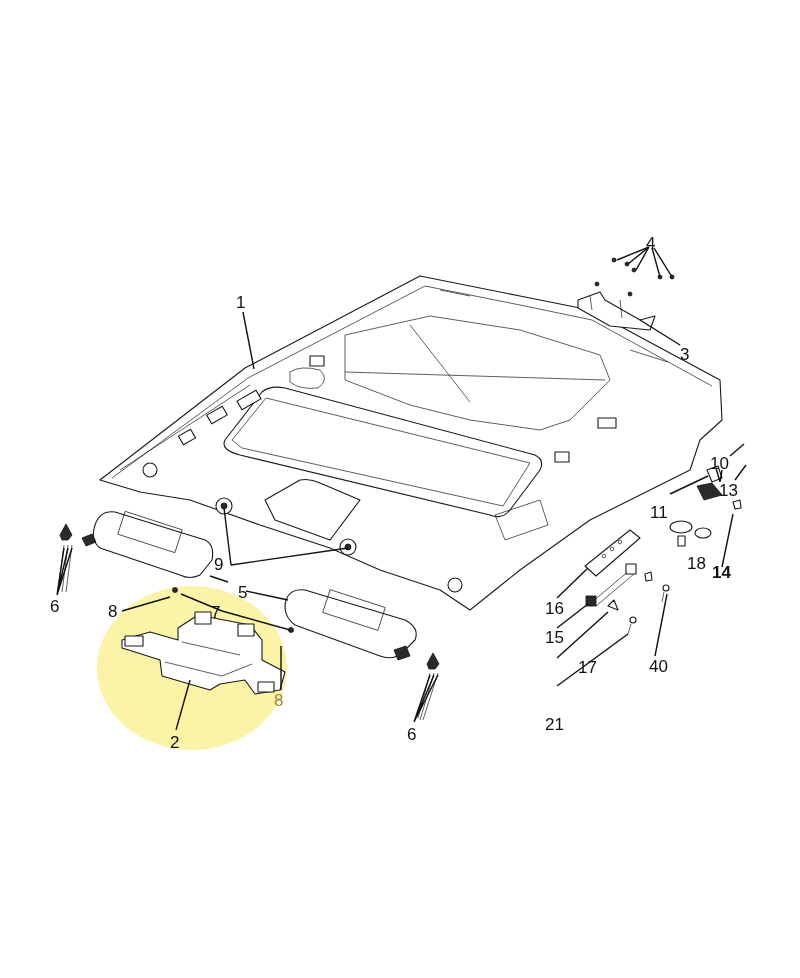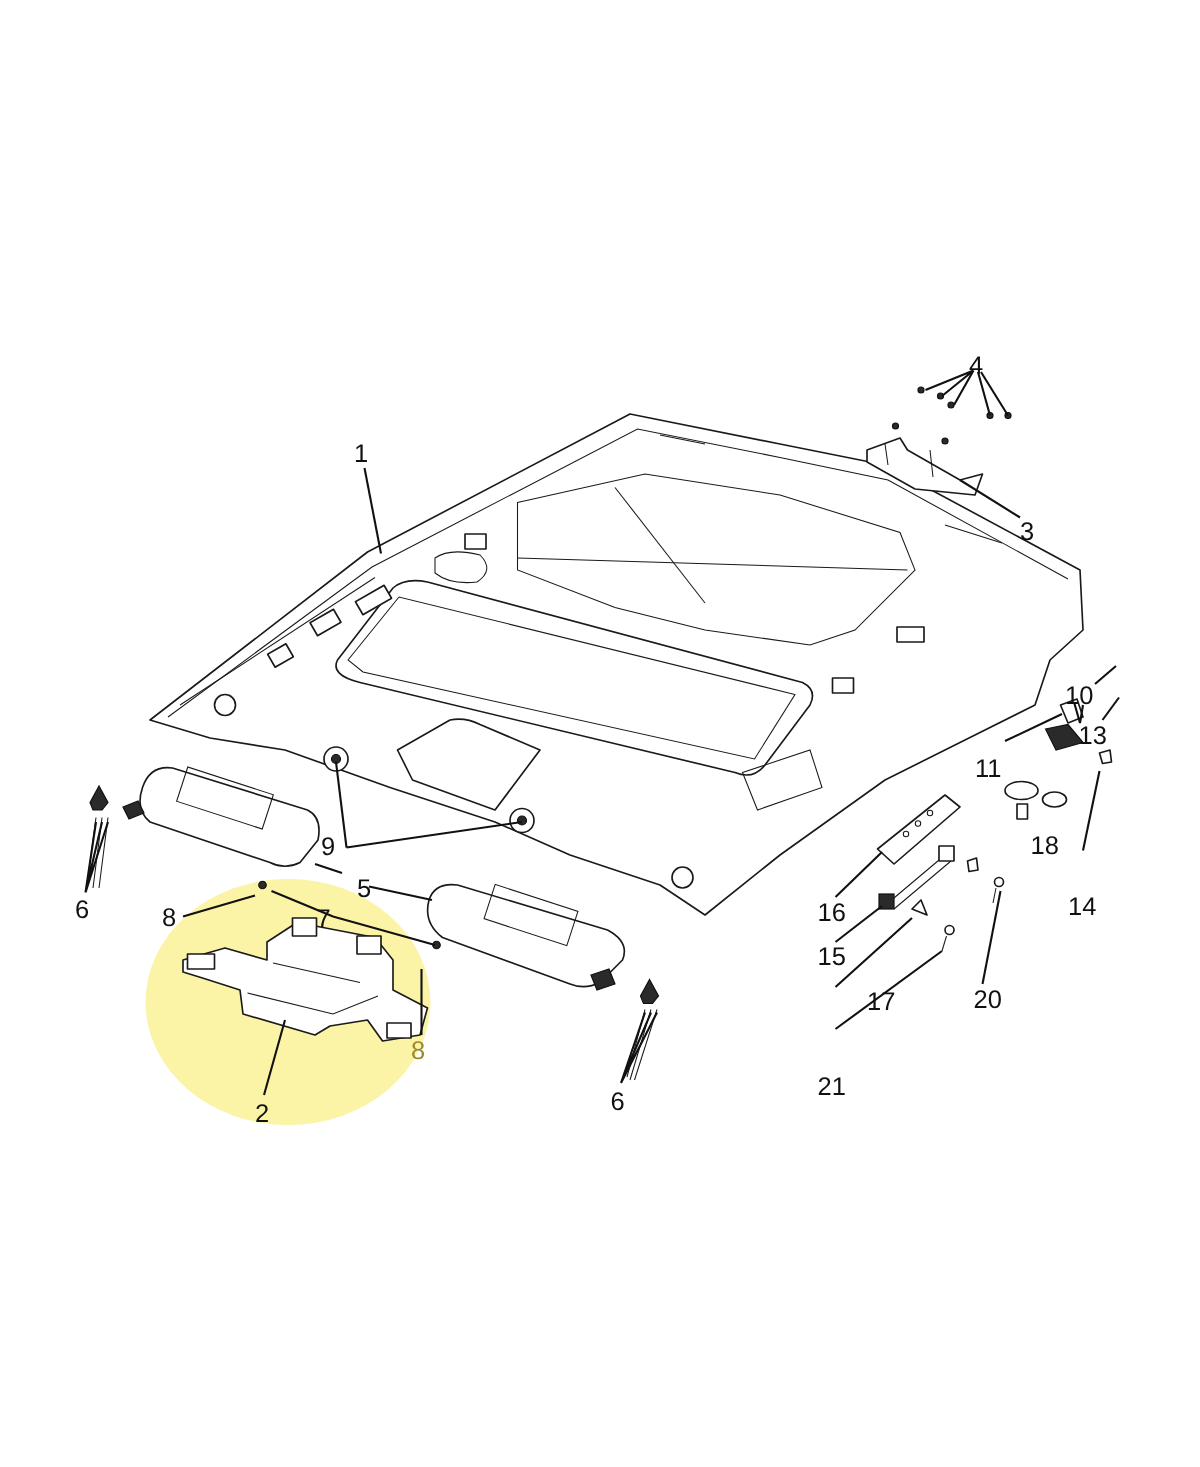--- a/index.html
+++ b/index.html
@@ -172,19 +172,19 @@
 <span class="callout" style="left:238px;top:584px;">5</span>
 <span class="callout" style="left:50px;top:598px;">6</span>
 <span class="callout" style="left:407px;top:726px;">6</span>
 <span class="callout highlighted" style="left:211px;top:604px;">7</span>
 <span class="callout highlighted" style="left:108px;top:603px;">8</span>
 <span class="callout highlighted-accent" style="left:274px;top:692px;">8</span>
 <span class="callout" style="left:214px;top:556px;">9</span>
 <span class="callout" style="left:710px;top:455px;">10</span>
 <span class="callout" style="left:650px;top:504px;">11</span>
 <span class="callout" style="left:719px;top:482px;text-align:right;">13</span>
-<span class="callout" style="left:712px;top:596px;">14</span>
+<span class="callout" style="left:712px;top:564px;font-weight:bold;">14</span>
 <span class="callout" style="left:545px;top:629px;text-align:center;">15</span>
 <span class="callout" style="left:545px;top:600px;text-align:right;">16</span>
 <span class="callout" style="left:547px;top:659px;margin-left:31px;">17</span>
 <span class="callout" style="left:639px;top:555px;margin-left:48px;">18</span>
-<span class="callout" style="left:649px;top:658px;">20</span>
+<span class="callout" style="left:649px;top:658px;">40</span>
 <span class="callout" style="left:545px;top:716px;">21</span>
 
 </body></html>

